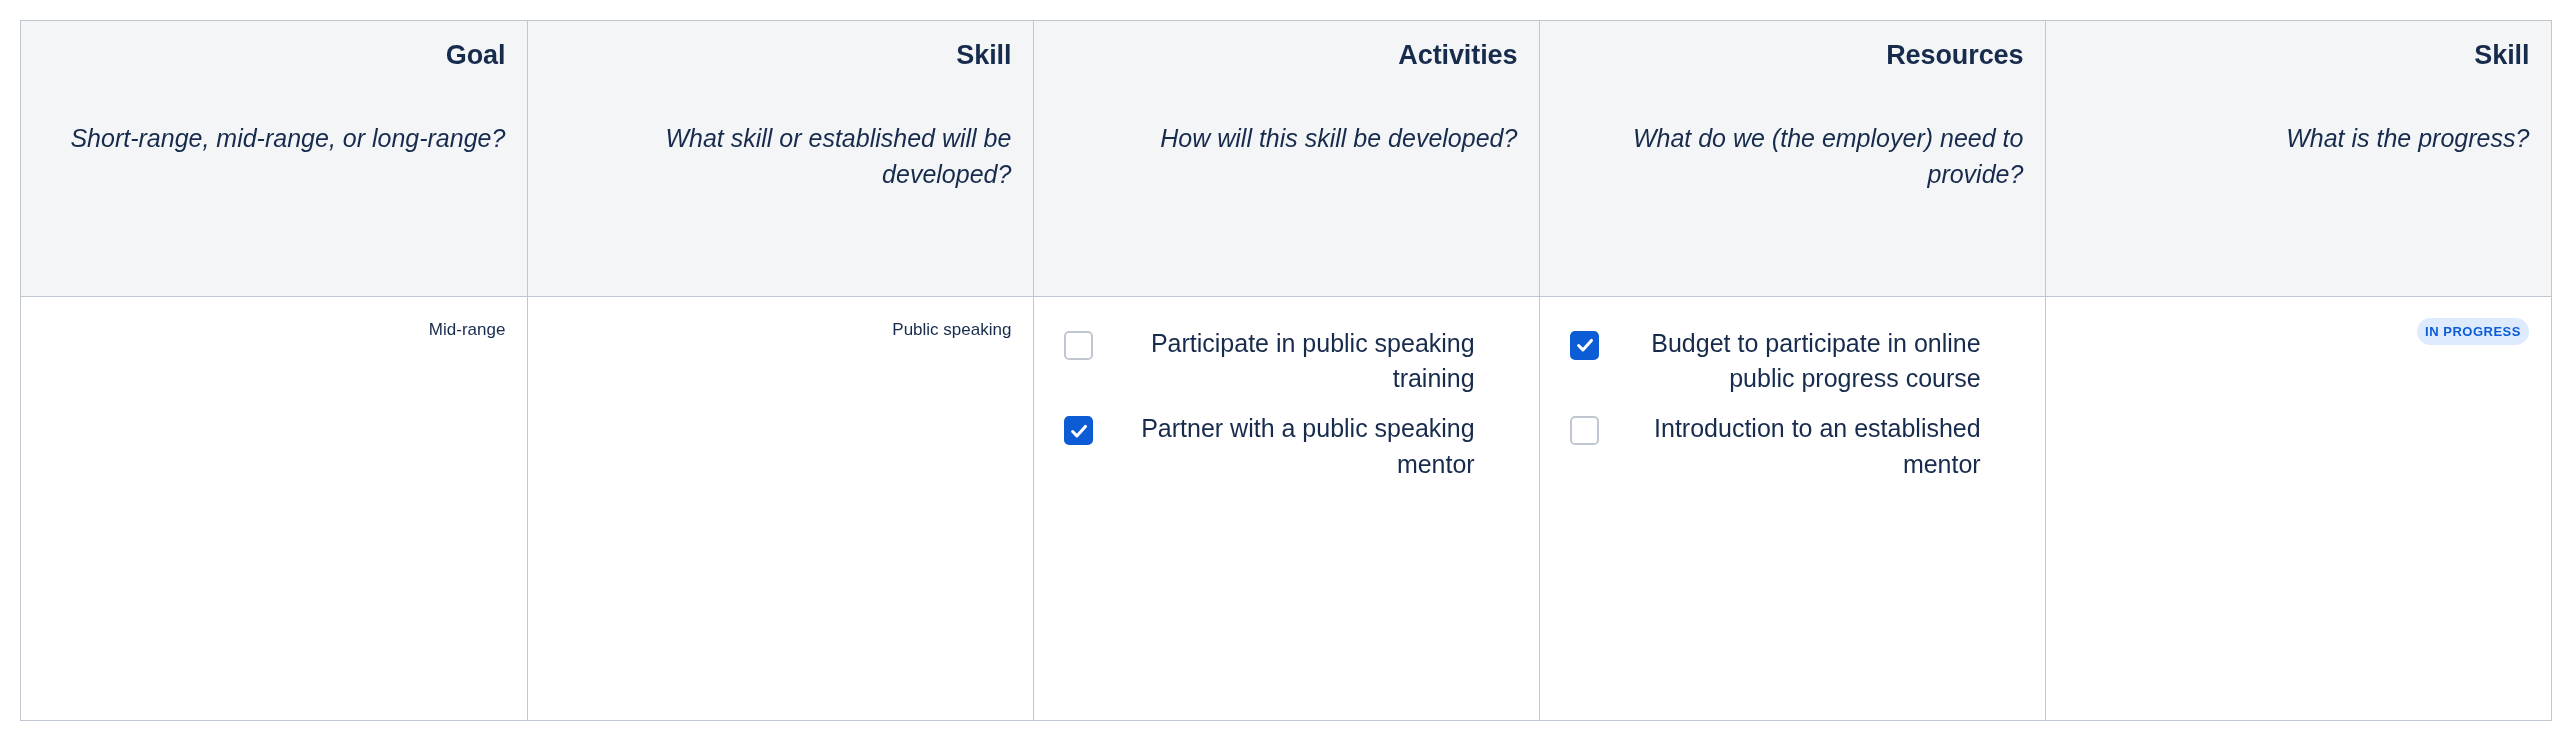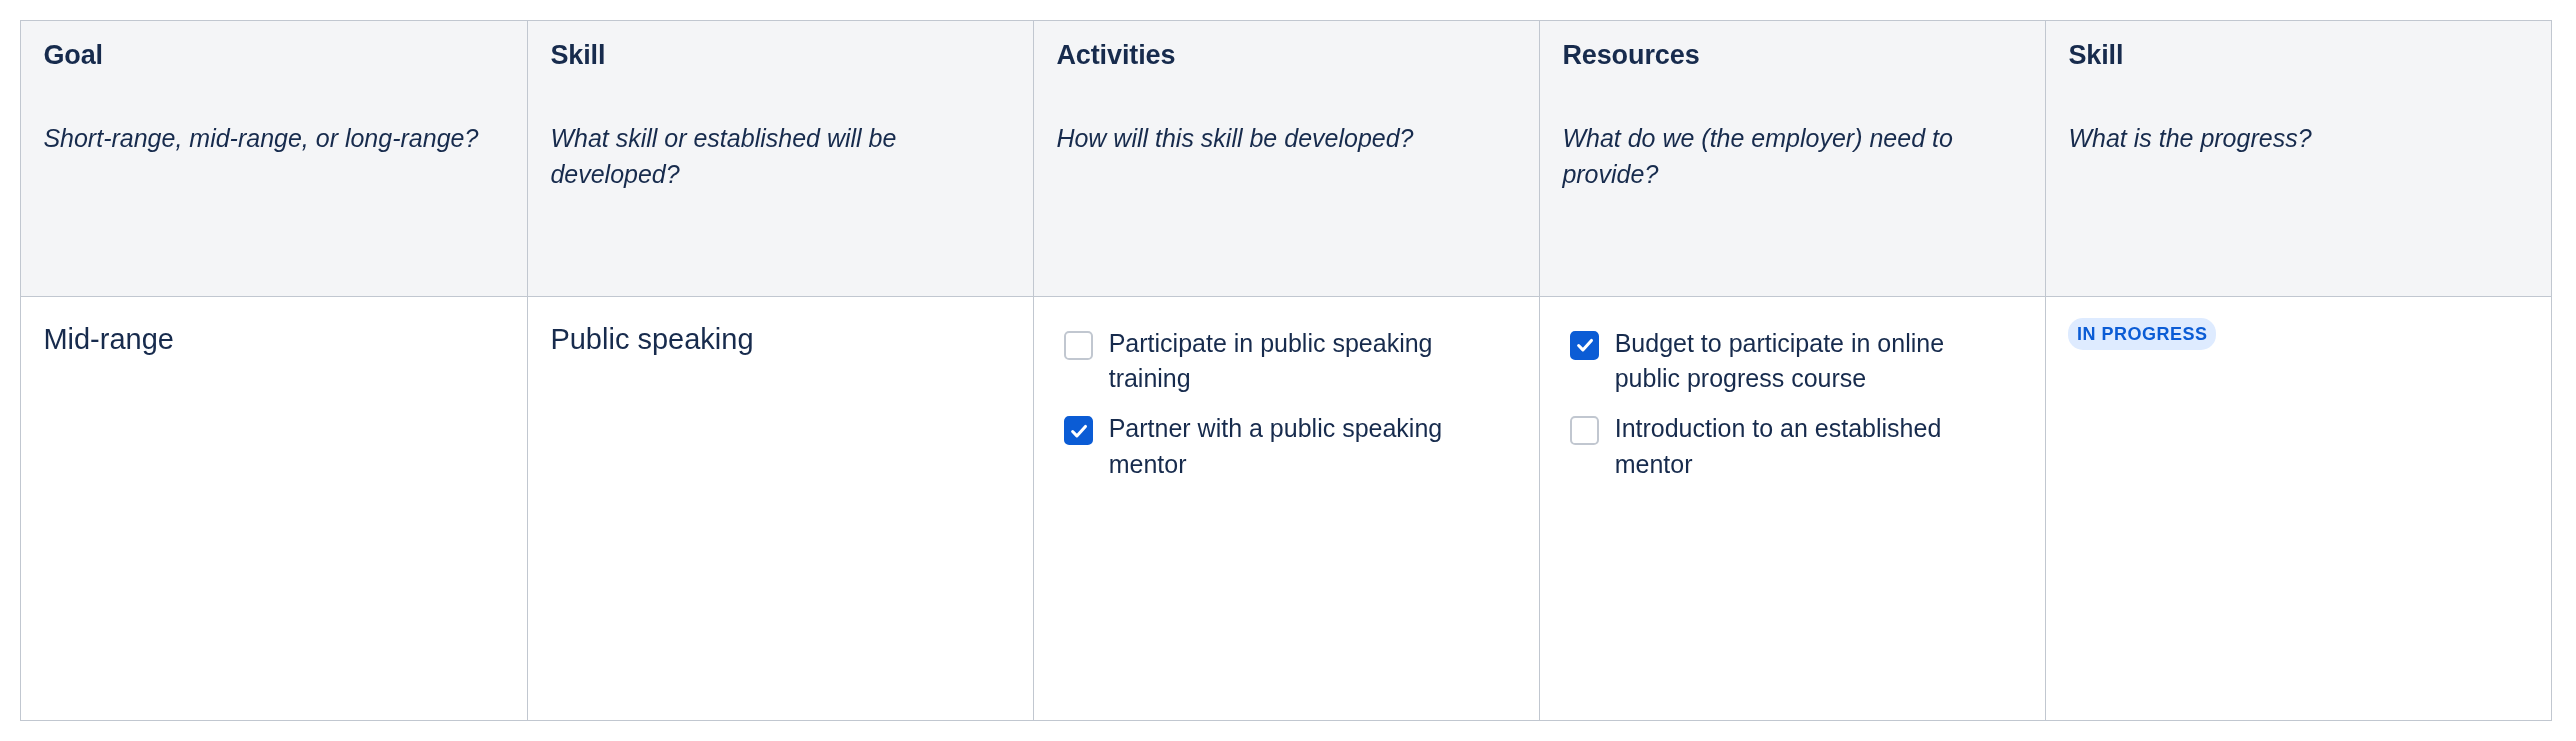--- a/index.html
+++ b/index.html
@@ -34,21 +34,21 @@
   table.dev-table col.c-goal     { width: 507px; }
   table.dev-table col.c-skill    { width: 506px; }
   table.dev-table col.c-act      { width: 506px; }
   table.dev-table col.c-res      { width: 506px; }
   table.dev-table col.c-status   { width: 506px; }
 
   table.dev-table th,
   table.dev-table td {
     border-right: 1.7px solid #c1c7d0;
     vertical-align: top;
-    text-align: left;
+    text-align: right;
     padding: 18.7px 22px 22px 22px;
     box-sizing: border-box;
   }
   table.dev-table th:last-child,
   table.dev-table td:last-child {
     border-right: none;
   }
 
   table.dev-table thead th {
     background: #f4f5f7;
@@ -76,21 +76,21 @@
   }
 
   table.dev-table tbody td {
     background: #ffffff;
     height: 424px;
     padding-top: 21px;
   }
 
   .cell-text {
     display: block;
-    font-size: 29px;
+    font-size: 17px;
     line-height: 1.45;
     color: #172b4d;
   }
 
   
   .task-list {
     display: block;
     margin: 8px;
     padding: 0;
     list-style: none;
@@ -135,21 +135,21 @@
     line-height: 1.42;
     color: #172b4d;
     max-width: 366px;
   }
 
   
   .badge {
     display: inline-block;
     background: #deebff;
     color: #0b5cd5;
-    font-size: 18px;
+    font-size: 13px;
     font-weight: 700;
     letter-spacing: 0.5px;
     line-height: 1;
     padding: 7.7px 8.5px 6.8px 8.5px;
     border-radius: 15px;
     text-transform: uppercase;
   }
 </style>
 </head>
 <body>

